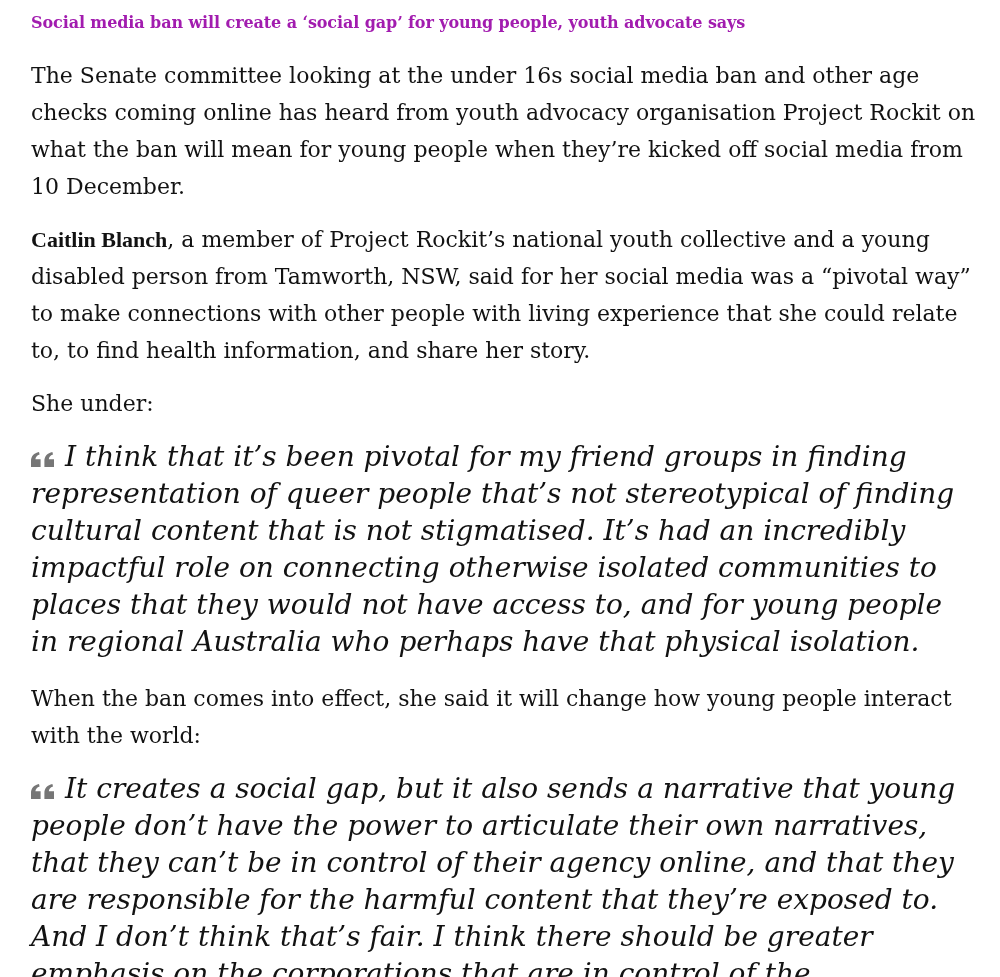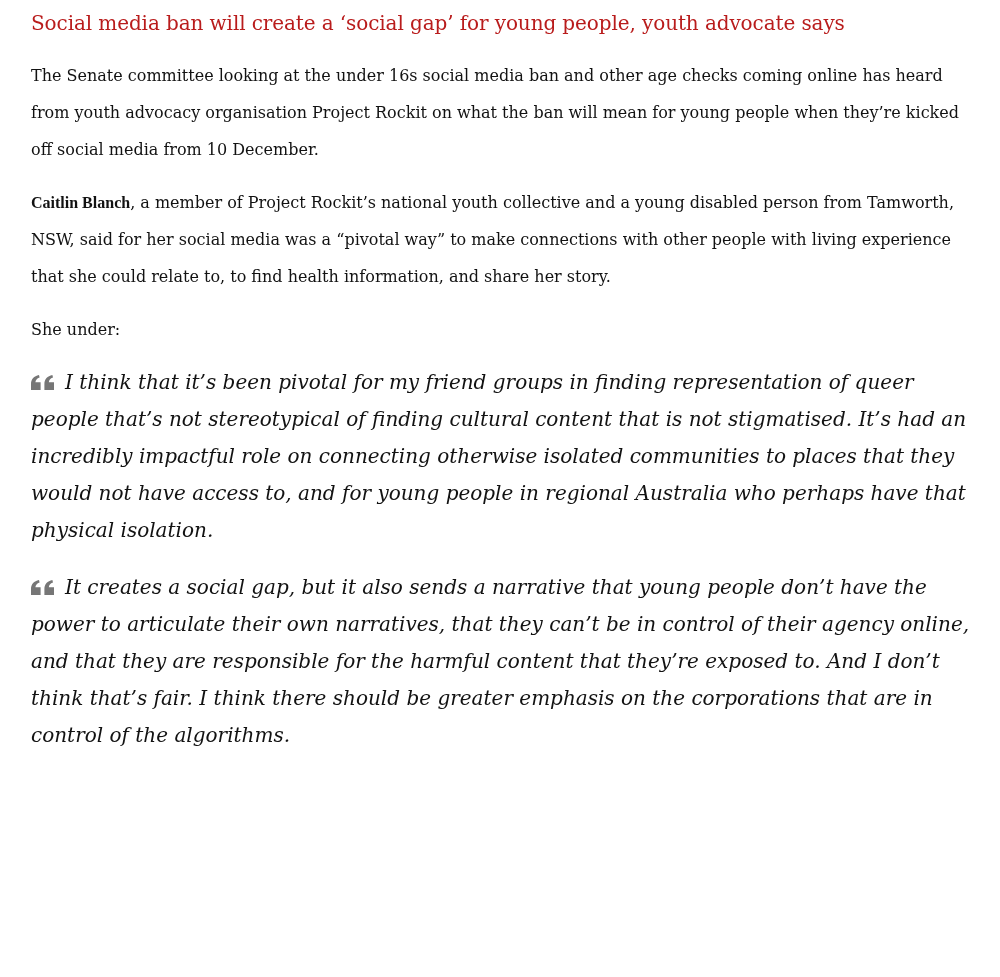--- a/index.html
+++ b/index.html
@@ -13,39 +13,39 @@
     color: #121212;
     -webkit-font-smoothing: antialiased;
   }
   .article {
     box-sizing: border-box;
     width: 1000px;
     min-height: 977px;
     padding: 6px 24px 12px 31px;
   }
   .headline {
-    font-size: 20px;
+    font-size: 16px;
     line-height: 34px;
-    font-weight: 400;
-    color: #b91c1c;
+    font-weight: 700;
+    color: #a21caf;
     margin: 0 0 17px 0;
     letter-spacing: -0.1px;
   }
   .para {
-    font-size: 16px;
+    font-size: 22px;
     line-height: 37px;
     margin: 0 0 16px 0;
     color: #121212;
   }
   .para .lead-bold {
     font-weight: 700;
     font-family: Liberation Serif, serif;
   }
   .quote {
-    font-size: 20px;
+    font-size: 28px;
     line-height: 37px;
     font-style: italic;
     margin: 4px 0 20px 0;
     color: #121212;
   }
   .quote-icon {
     display: inline-block;
     margin-right: 9px;
     vertical-align: baseline;
   }
@@ -65,19 +65,20 @@
 
   <p class="para"><span class="lead-bold">Caitlin Blanch</span><span>, a member of Project Rockit’s national youth collective and a young disabled person from Tamworth, NSW, said for her social media was a “pivotal way” to make connections with other people with living experience that she could relate to, to find health information, and share her story.</span></p>
 
   <p class="para">She under:</p>
 
   <p class="quote"><span class="quote-icon"><svg width="25" height="15" viewBox="0 0 25 15" aria-hidden="true">
           <path d="M0 9 C0 4 3 1 8 0 L8.6 2.6 C5.8 3.6 4.6 5.2 4.4 7.2 L9.6 7.2 L9.6 15 L0 15 Z" fill="#767676"></path>
           <path d="M13.4 9 C13.4 4 16.4 1 21.4 0 L22 2.6 C19.2 3.6 18 5.2 17.8 7.2 L23 7.2 L23 15 L13.4 15 Z" fill="#767676"></path>
         </svg></span><span>I think that it’s been pivotal for my friend groups in finding representation of queer people that’s not stereotypical of finding cultural content that is not stigmatised. It’s had an incredibly impactful role on connecting otherwise isolated communities to places that they would not have access to, and for young people in regional Australia who perhaps have that physical isolation.</span></p>
 
+  <p class="para">When the ban comes into effect, she said it will change how young people interact with the world:</p>
 
   <p class="quote"><span class="quote-icon"><svg width="25" height="15" viewBox="0 0 25 15" aria-hidden="true">
           <path d="M0 9 C0 4 3 1 8 0 L8.6 2.6 C5.8 3.6 4.6 5.2 4.4 7.2 L9.6 7.2 L9.6 15 L0 15 Z" fill="#767676"></path>
           <path d="M13.4 9 C13.4 4 16.4 1 21.4 0 L22 2.6 C19.2 3.6 18 5.2 17.8 7.2 L23 7.2 L23 15 L13.4 15 Z" fill="#767676"></path>
         </svg></span><span>It creates a social gap, but it also sends a narrative that young people don’t have the power to articulate their own narratives, that they can’t be in control of their agency online, and that they are responsible for the harmful content that they’re exposed to. And I don’t think that’s fair. I think there should be greater emphasis on the corporations that are in control of the algorithms.</span></p>
 
 </article>
 
 </body></html>

